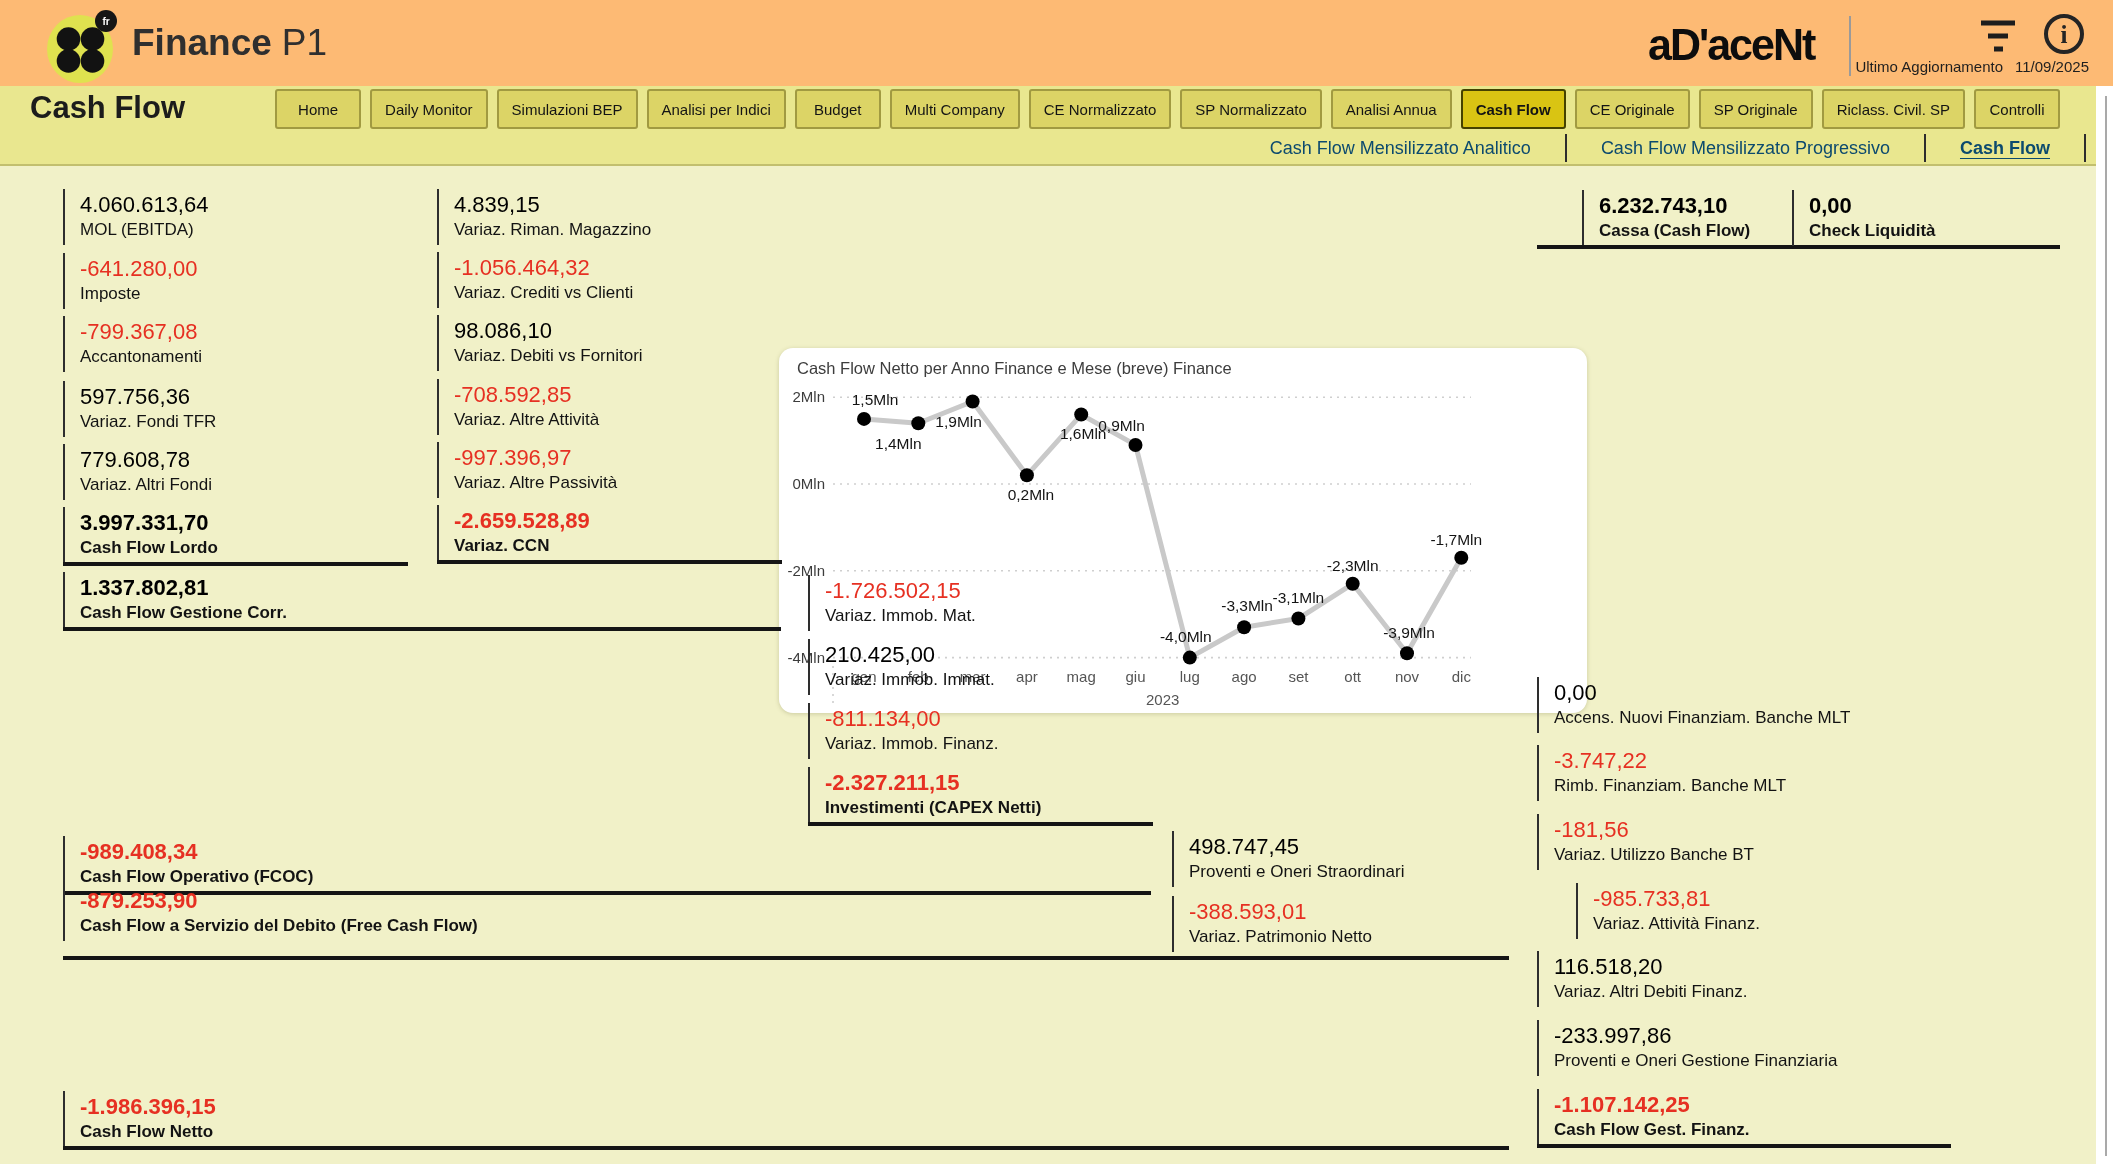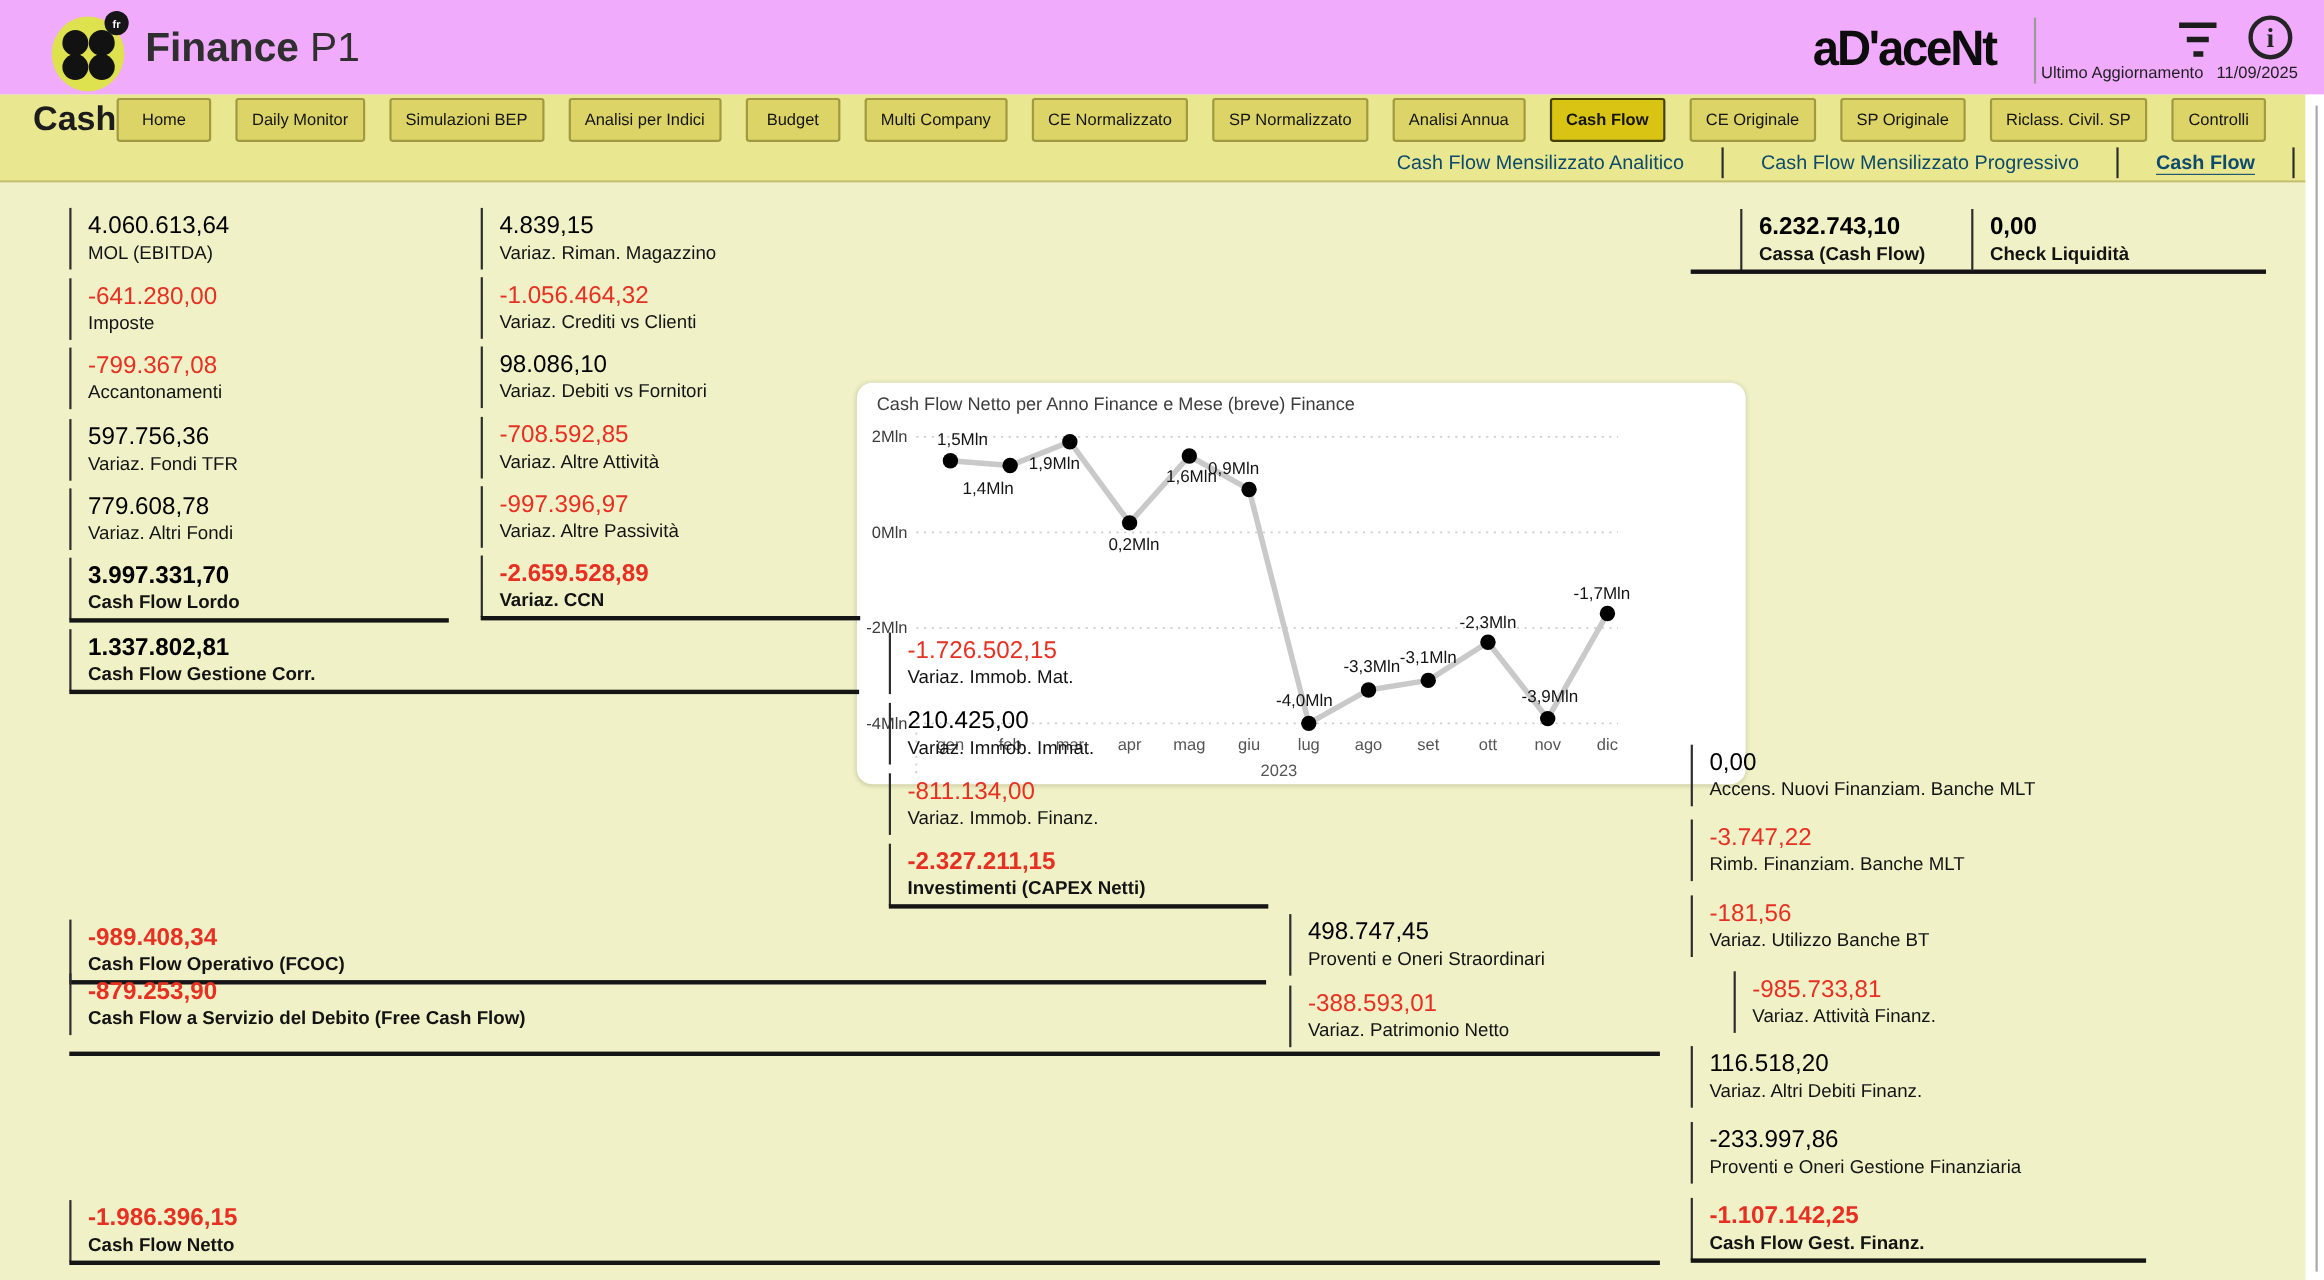--- a/index.html
+++ b/index.html
@@ -1,37 +1,37 @@
 <!DOCTYPE html>
 <html><head>
 <meta charset="utf-8">
 <style>
   html,body{margin:0;padding:0;}
   #root{position:relative;width:2113px;height:1164px;background:#ffffff;
         font-family:"Liberation Sans",sans-serif;overflow:hidden;}
 
   
-  .hdr{position:absolute;top:0;left:0;width:2113px;height:86px;background:#f0abfc;}
+  .hdr{position:absolute;top:0;left:0;width:2113px;height:86px;background:#fdba74;}
   .logo{position:absolute;left:44px;top:8px;}
   .app-title{position:absolute;left:132px;top:22px;font-size:37px;color:#2f2f2f;white-space:nowrap;}
   .app-title .t1{font-weight:700;}
   .app-title .t2{font-weight:400;margin-left:10px;}
   .brand{position:absolute;left:1648px;top:20px;font-size:43px;font-weight:800;color:#0d0d0d;
          letter-spacing:-2px;white-space:nowrap;transform:scaleY(1.05);}
   .hdr-div{position:absolute;left:1849px;top:16px;width:2px;height:60px;background:#9a9a9a;}
   .icon-btn{position:absolute;cursor:pointer;}
   .update{position:absolute;right:24px;top:58px;font-size:15px;color:#1f1f1f;white-space:nowrap;}
   .update .dt{margin-left:12px;}
 
   
   .band{position:absolute;top:86px;left:0;width:2096px;height:80px;background:#e9e78f;
         border-bottom:2px solid #c2bf6e;box-sizing:border-box;}
   .band-row1{position:absolute;top:0;left:0;right:0;height:46px;display:flex;align-items:center;}
   .page-heading{position:absolute;left:30px;top:4px;font-size:31px;font-weight:700;color:#1c1c1c;}
-  .navwrap{position:absolute;right:36px;top:3px;display:flex;gap:22px;}
+  .navwrap{position:absolute;right:36px;top:3px;display:flex;gap:9px;}
   .navbtn{height:40px;line-height:38px;padding:0 13px;min-width:86px;background:#dcd466;
           border:2px solid #a19a41;border-radius:3px;font-size:15px;color:#141414;
           text-align:center;box-sizing:border-box;cursor:pointer;white-space:nowrap;}
   .navbtn.active{background:#d9c413;border-color:#454200;font-weight:700;}
   .band-row2{position:absolute;top:46px;right:10px;height:32px;display:flex;align-items:center;}
   .subtab{font-size:18px;color:#0c4a6e;padding:0 34px;cursor:pointer;white-space:nowrap;text-align:center;}
   .subtab.active{font-weight:700;text-decoration:underline;text-underline-offset:4px;}
   .subdiv{width:2px;height:28px;background:#2d2d2d;}
 
   

